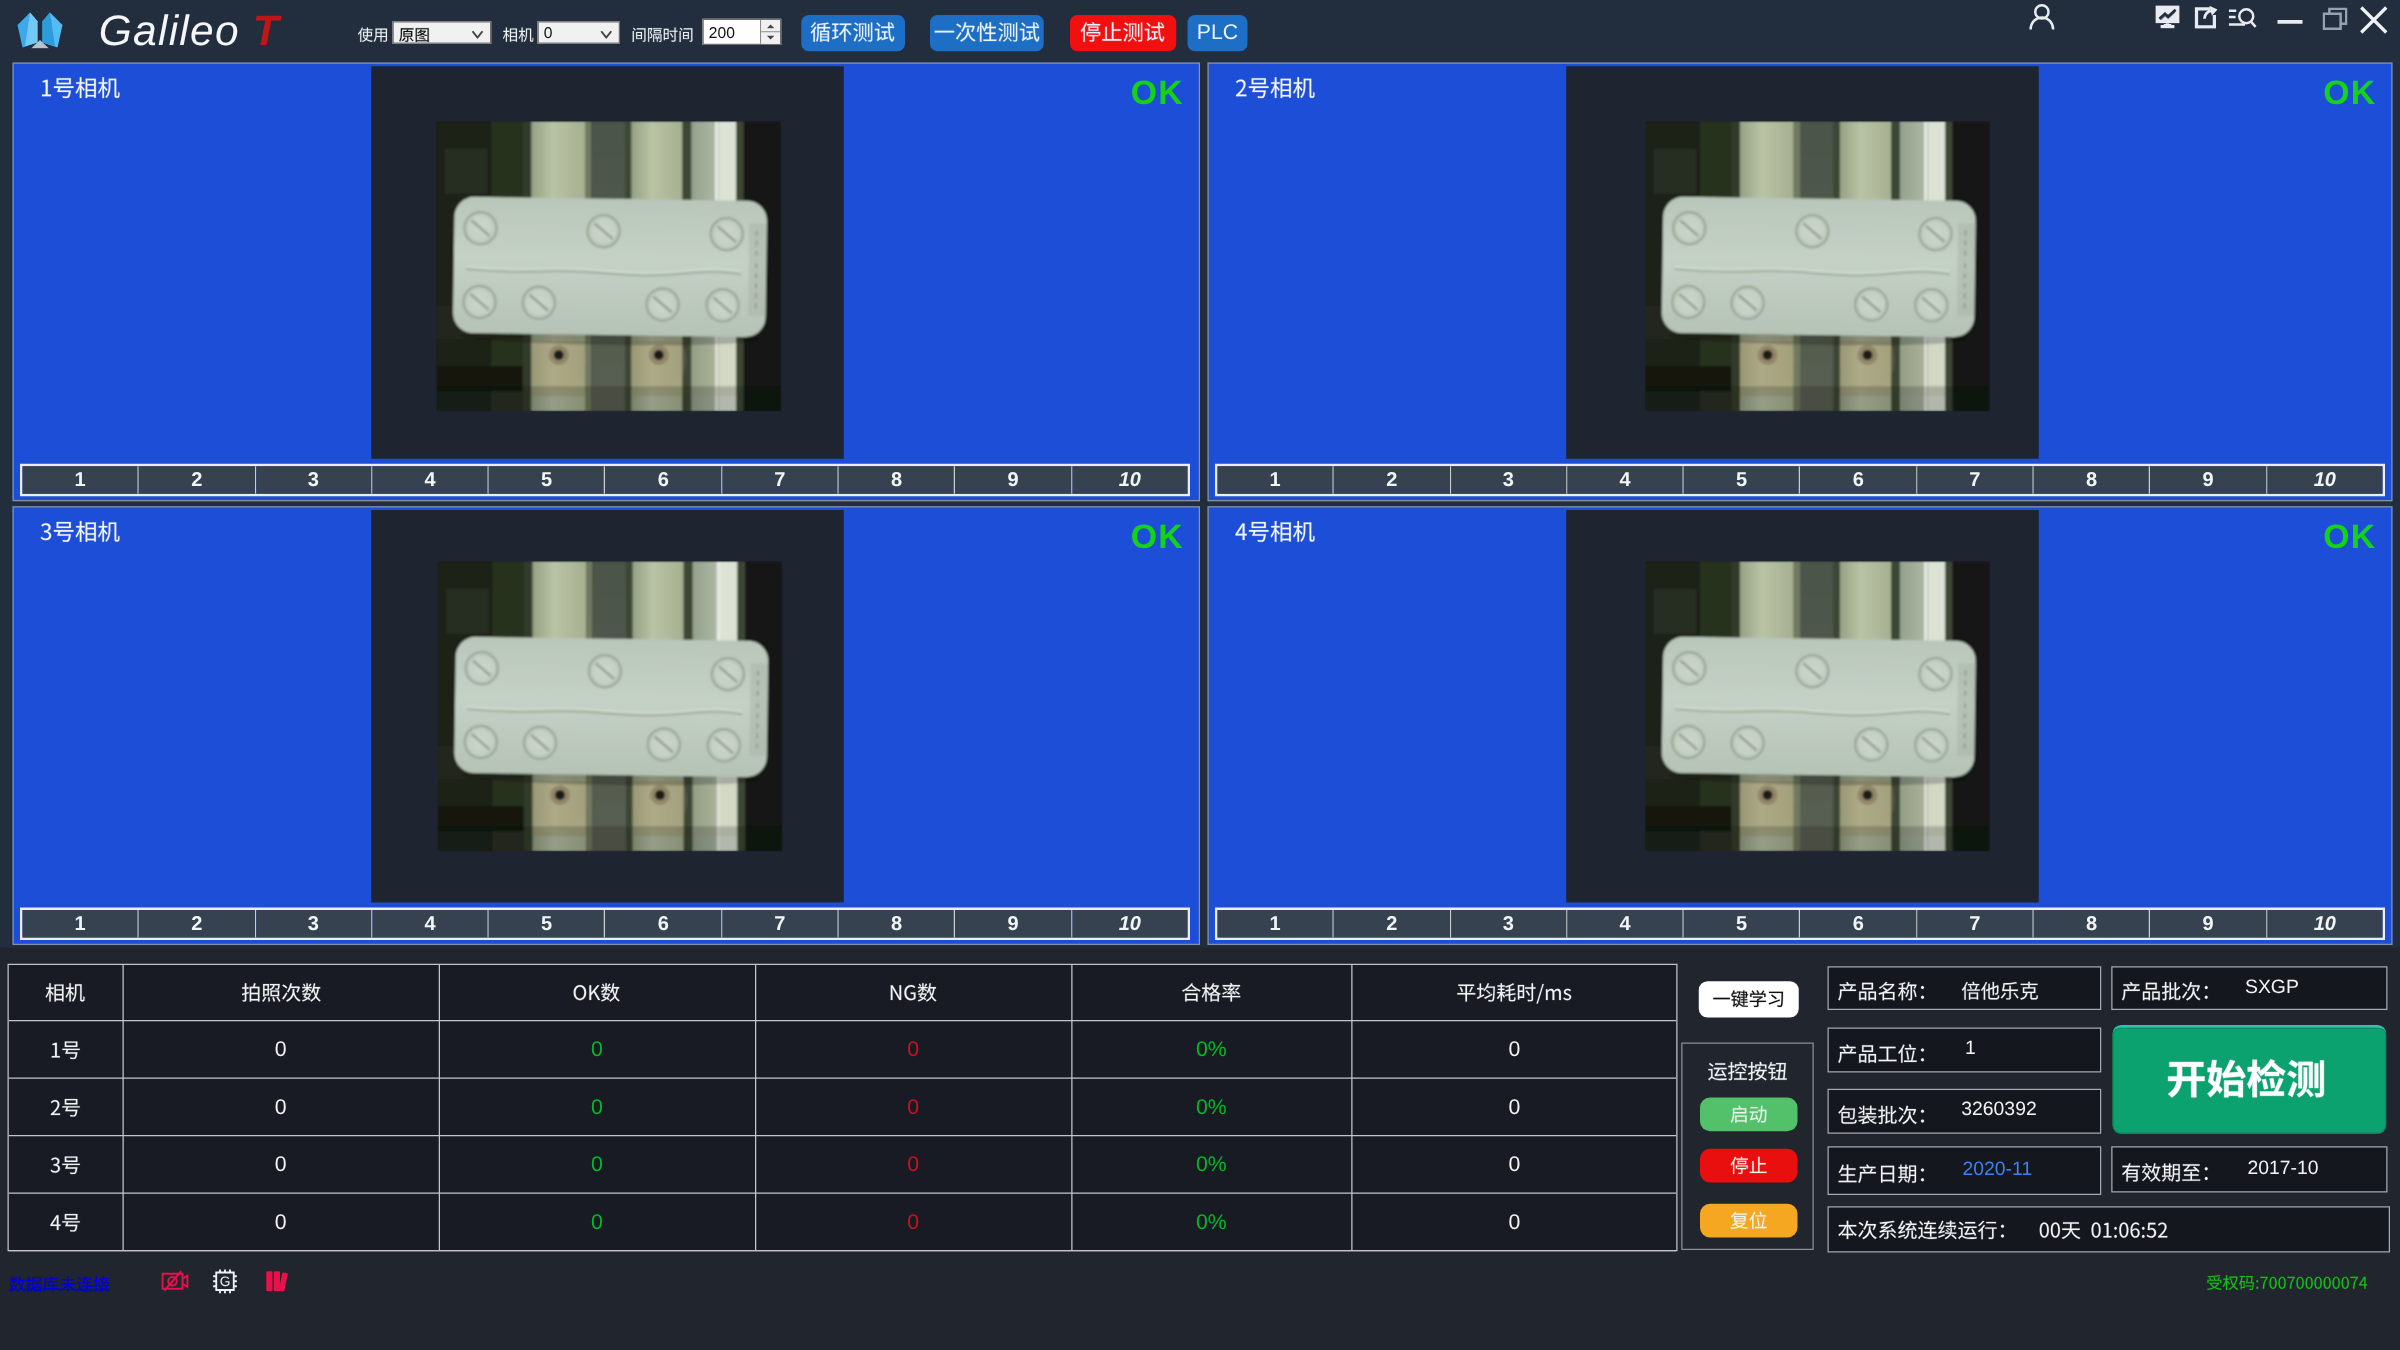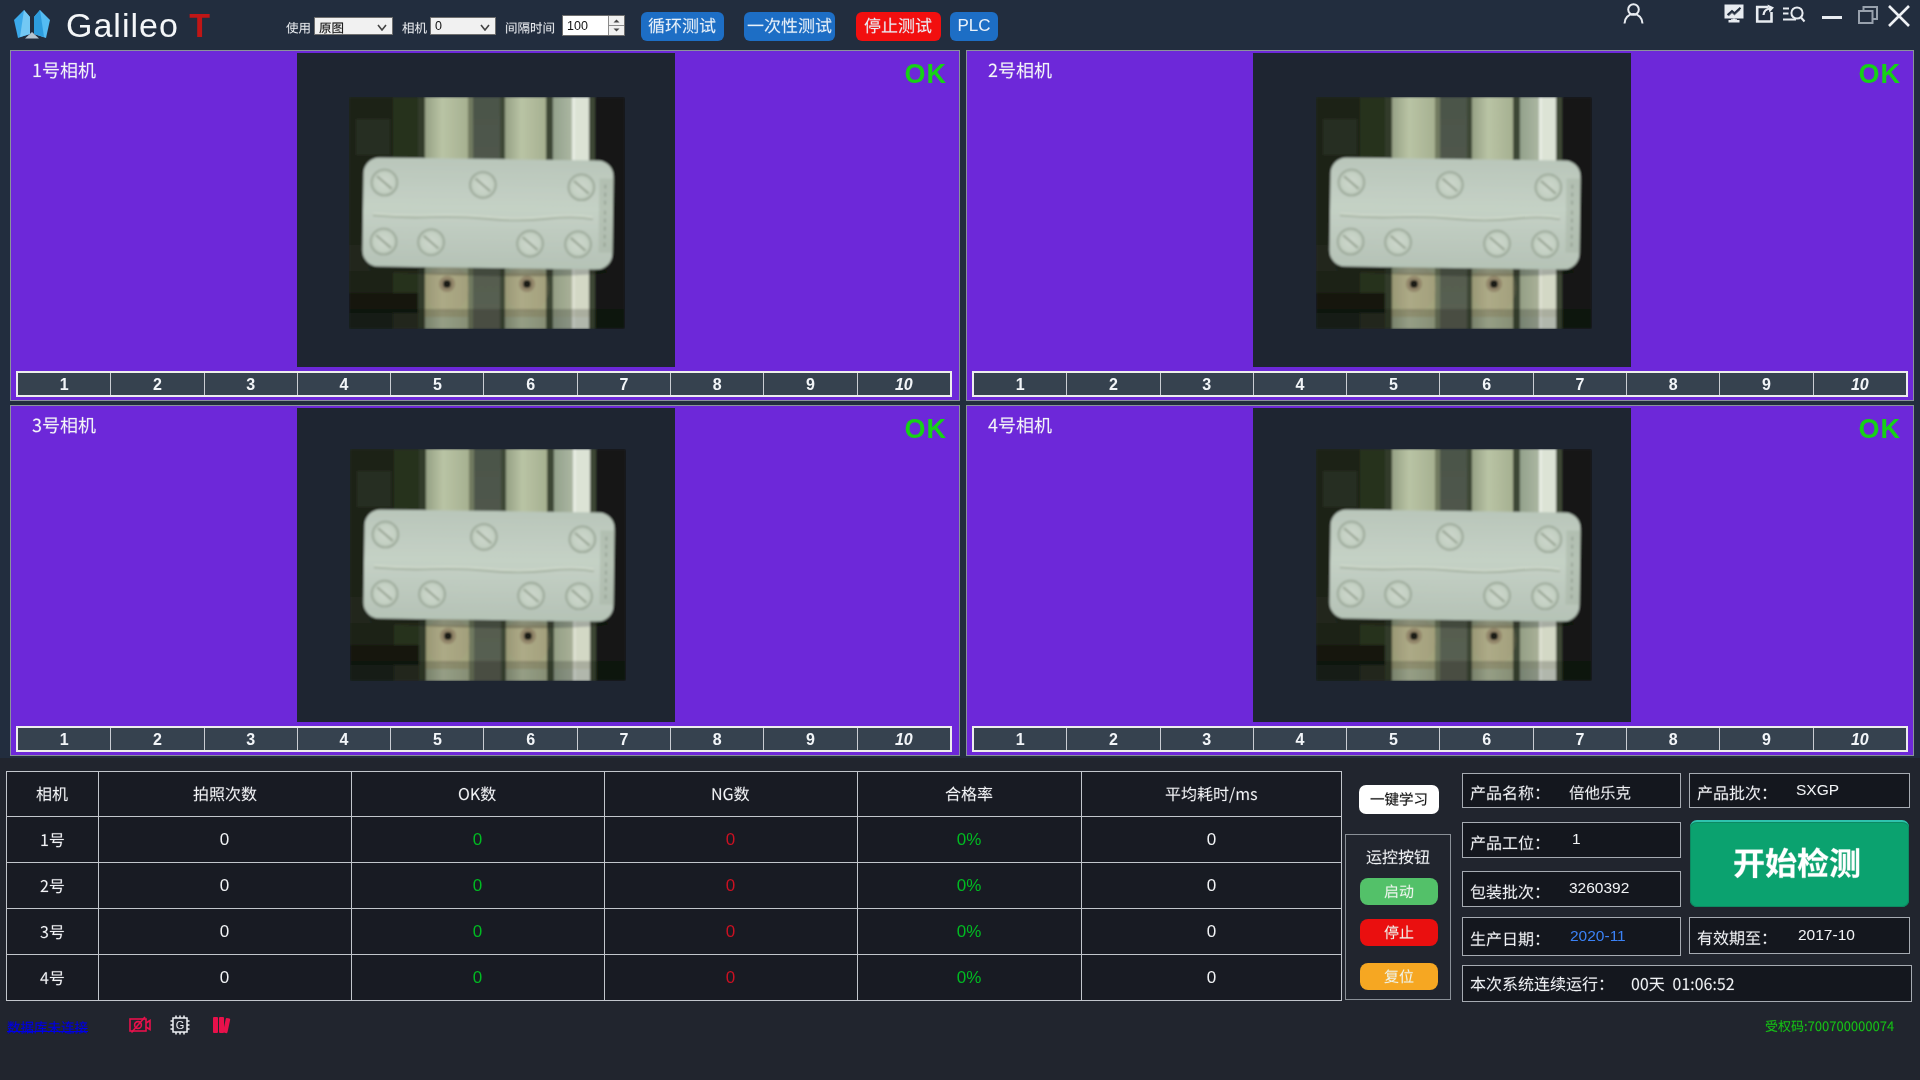--- a/index.html
+++ b/index.html
@@ -1,18 +1,18 @@
 <!DOCTYPE html>
 <html><head><meta charset="utf-8">
 <style>
 * { margin:0; padding:0; box-sizing:border-box; }
 html,body { width:1920px; height:1080px; overflow:hidden; background:#222d3e; font-family:"Liberation Sans",sans-serif; }
 .at { position:absolute; }
 .dd { background:#f1f1f1; border:1px solid #6e6e6e; }
-.panel { background:#6d28d9; border:1px solid #8a929b; }
+.panel { background:#1d4ed8; border:1px solid #8a929b; }
 .strip { display:flex; border:2px solid #ededed; height:26px; }
 .cell { flex:1; border-right:1px solid #c9cdd3; color:#f2f5f8; font-weight:bold; font-size:16px; text-align:center; line-height:23px; background:#36424f; }
 .cell:last-child { border-right:none;font-style:italic; }
 </style></head>
 <body>
 <svg width="0" height="0" style="position:absolute">
 <filter id="pblur" x="-2%" y="-2%" width="104%" height="104%">
       <feGaussianBlur stdDeviation="1.0"></feGaussianBlur>
     </filter>
 <linearGradient id="railA" x1="0" y1="0" x2="1" y2="0">
@@ -210,21 +210,21 @@
   </svg>
 <div class="at" style="left:0;top:0;width:1920px;height:1080px;background:#222d3e"></div>
 <div class="at" style="left:0;top:758px;width:1920px;height:322px;background:#21252e"></div>
 <svg class="at" style="left:13px;top:9px" width="38" height="30" viewBox="0 0 38 30">
 <path d="M1 11 L11 1 L17 8 L17 25 L5 29 Z" fill="#3ba9ea"></path>
 <path d="M37 11 L27 1 L21 8 L21 25 L33 29 Z" fill="#54bcf2"></path>
 <path d="M11 1 L17 8 L17 25 L7 28 Z" fill="#73c8f4"></path>
 <path d="M27 1 L21 8 L21 25 L31 28 Z" fill="#2d9cdd"></path>
 <path d="M12 29.5 L26 29.5 L19 23 Z" fill="#b5c3cf"></path>
 </svg>
-<div class="at" style="left:66px;top:6px;font-size:34px;color:#f4f6f8;letter-spacing:1px">Galileo <span style="color:#c01616;font-weight:bold">T</span></div>
+<div class="at" style="left:79px;top:6px;font-style:italic;font-size:34px;color:#f4f6f8;letter-spacing:1px">Galileo <span style="color:#c01616;font-weight:bold">T</span></div>
 <div class="at" style="left:286px;top:19.5px">
     <svg width="25" height="17" viewBox="0 0 25 17" style="display:block">
       <g fill="#eef1f4" stroke="#eef1f4" stroke-width="10" transform="translate(0,12.5) scale(0.01250)">
         <use href="#a0" x="0"></use>
         <use href="#a1" x="1000"></use>
       </g>
     </svg>
   </div>
 <div class="at" style="left:402px;top:19.5px">
     <svg width="25" height="17" viewBox="0 0 25 17" style="display:block">
@@ -257,21 +257,21 @@
       </g>
     </svg>
   </div>
 <div class="at dd" style="left:430px;top:17px;width:66px;height:18px">
     <svg class="at" style="right:5px;top:6px" width="10" height="7" viewBox="0 0 10 7">
       <path d="M1 1 L5 6 L9 1" stroke="#444" stroke-width="1.6" fill="none"></path>
     </svg>
   </div>
 <div class="at" style="left:435px;top:19px;font-size:12.5px;color:#111">0</div>
 <div class="at" style="left:562px;top:15px;width:63px;height:21px;background:#fff;border:1px solid #6e6e6e">
-<div class="at" style="left:4px;top:3px;font-size:12.5px;color:#111">100</div>
+<div class="at" style="left:4px;top:3px;font-size:12.5px;color:#111">200</div>
 <div class="at" style="right:0;top:0;width:16px;height:19px;border-left:1px solid #8a8a8a">
 <div style="height:9.5px;background:#f0f0f0;border-bottom:1px solid #8a8a8a;position:relative">
         <svg class="at" style="left:4px;top:3px" width="7" height="4" viewBox="0 0 7 4">
           <path d="M0.5 3.5 L3.5 0.5 L6.5 3.5z" fill="#444"></path>
         </svg>
       </div>
 <div style="height:9.5px;background:#f0f0f0;position:relative">
         <svg class="at" style="left:4px;top:2.5px" width="7" height="4" viewBox="0 0 7 4">
           <path d="M0.5 0.5 L3.5 3.5 L6.5 0.5z" fill="#444"></path>
         </svg>

